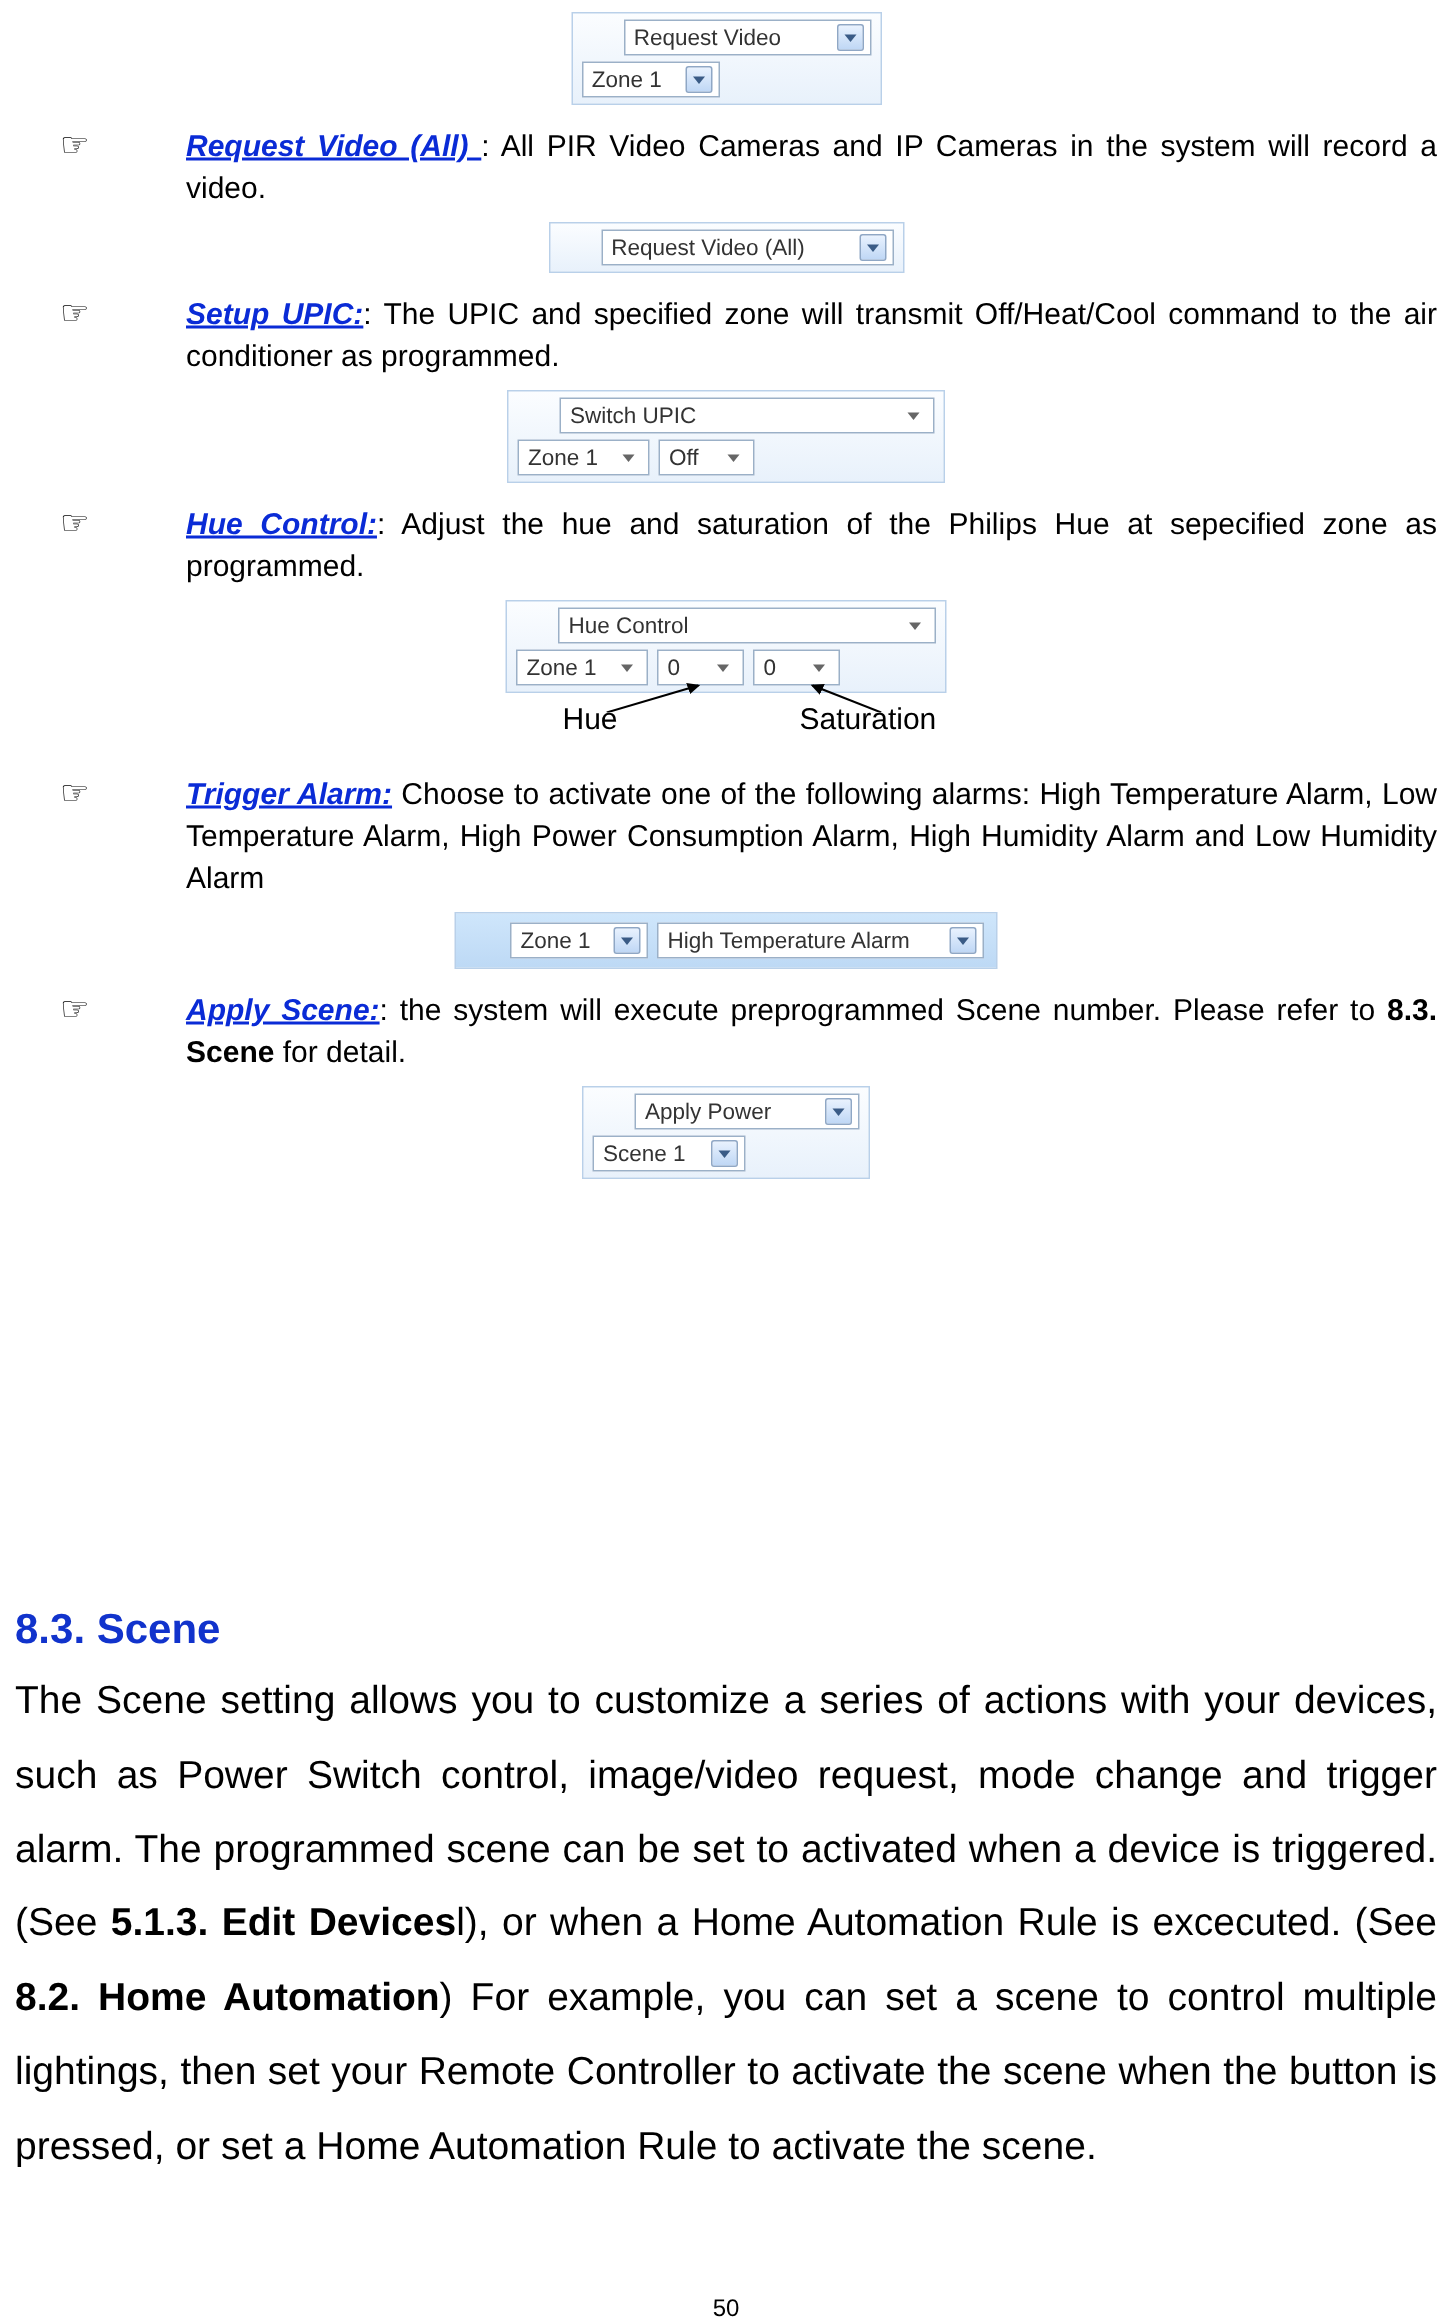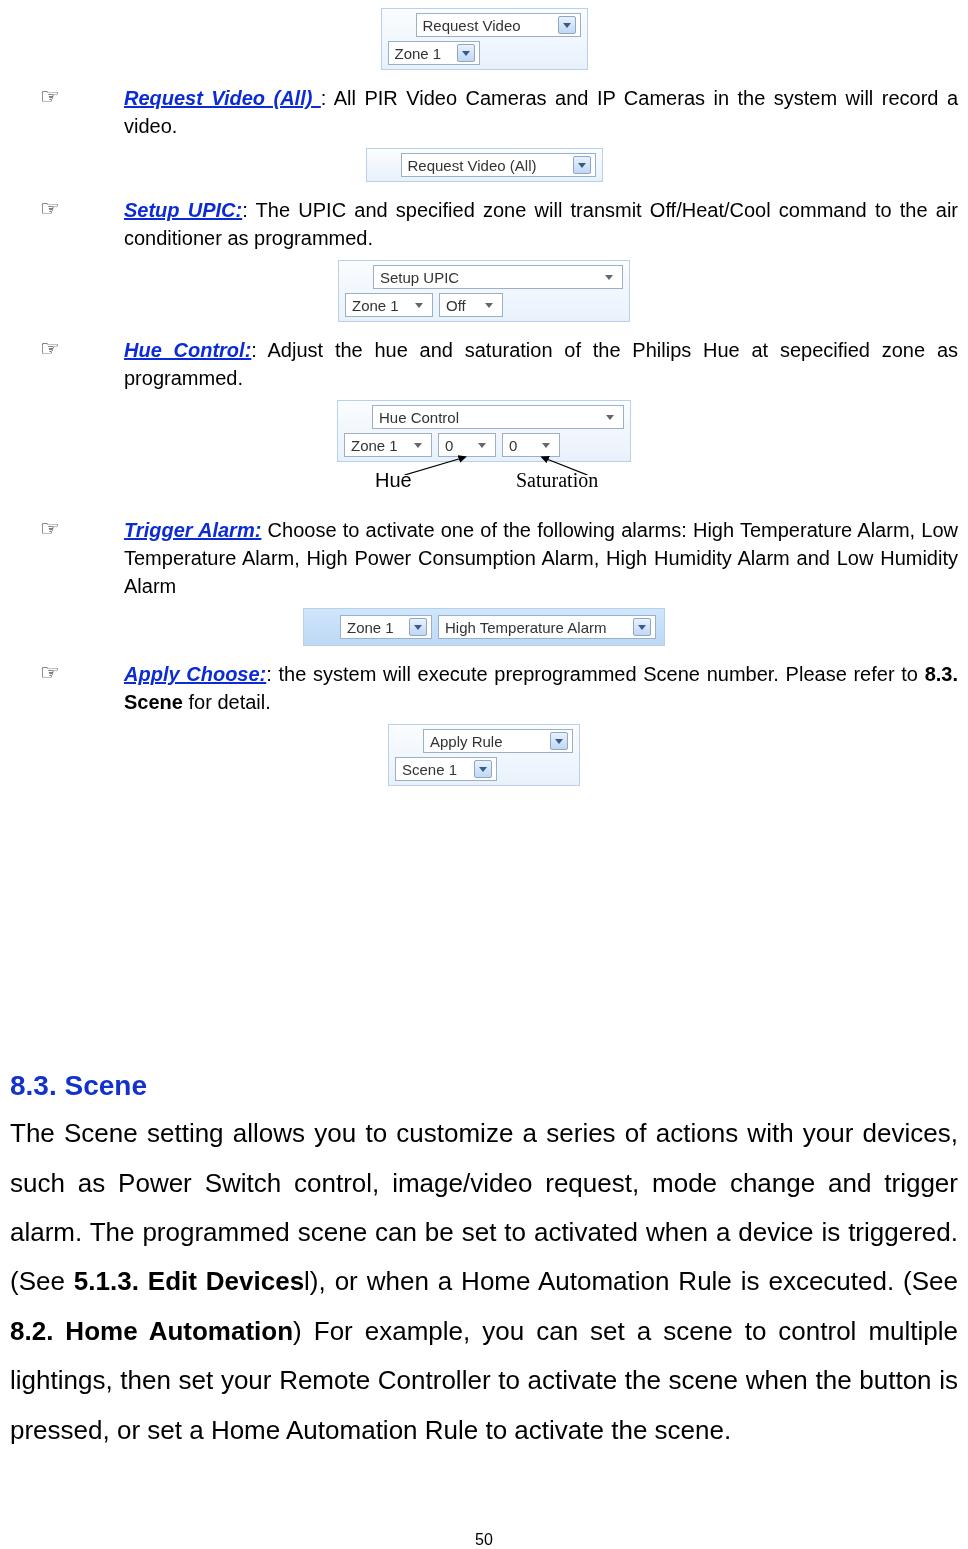--- a/index.html
+++ b/index.html
@@ -72,21 +72,21 @@
       min-width: 22px;
     }
     .item-text { flex: 1; text-align: justify; margin-left: 48px; }
     .uline { text-decoration: underline; color: #0a2bd6; font-weight: bold; font-style: italic; }
     .black { color: #000; font-style: normal; font-weight: normal; }
     .bold { font-weight: bold; }
 
     .hue-anno { position: relative; display: inline-block; }
     .anno-labels { position: absolute; left: 0; right: 0; top: 66px; font-size: 20px; }
     .anno-hue { position: absolute; left: 38px; text-align: right; }
-    .anno-sat { position: absolute; left: 179px; font-family: Liberation Serif, serif; }
+    .anno-sat { position: absolute; left: 196px; }
     .arrow-svg { position: absolute; top: 55px; left: 0; width: 100%; height: 20px; pointer-events: none; }
 
     h2.scene-title { font-size: 28px; color: #1133cc; font-weight: bold; margin: 6px 0 4px; }
     .scene-body { font-size: 26px; line-height: 1.9; text-align: justify; }
     .pg { text-align: center; font-size: 16px; position: absolute; bottom: 6px; left: 0; right: 0; }
   </style>
 </head>
 <body>
 
 <div class="page">
@@ -140,21 +140,21 @@
       <div class="item-text">
         <span class="uline">Setup UPIC:</span><span class="black">: The UPIC and specified zone will transmit Off/Heat/Cool command to the air conditioner as programmed.</span>
       </div>
     </div>
   </div>
 
   <div class="fig">
     <div class="ui-box">
       <div class="ui-row">
         <div class="faux-select chrome" style="width:250px">
-          <span>Setup UPIC</span>
+          <span>Switch UPIC</span>
           <span class="arrow-btn">
               <span class="arrow-down"></span>
             </span>
         </div>
       </div>
       <div class="ui-row">
         <div class="faux-select chrome" style="width:88px">
           <span>Zone 1</span>
           <span class="arrow-btn">
               <span class="arrow-down"></span>
@@ -254,30 +254,30 @@
             </span>
         </div>
       </div>
     </div>
   </div>
 
   <div class="item">
     <div class="item-head">
       <span class="hand">☞</span>
       <div class="item-text">
-        <span class="uline">Apply Choose:</span><span class="black">: the system will execute preprogrammed Scene number. Please refer to </span><span class="bold">8.3. Scene</span><span class="black"> for detail.</span>
+        <span class="uline">Apply Scene:</span><span class="black">: the system will execute preprogrammed Scene number. Please refer to </span><span class="bold">8.3. Scene</span><span class="black"> for detail.</span>
       </div>
     </div>
   </div>
 
   <div class="fig">
     <div class="ui-box">
       <div class="ui-row">
         <div class="faux-select" style="width:150px">
-          <span>Apply Rule</span>
+          <span>Apply Power</span>
           <span class="arrow-btn">
               <span class="arrow-down"></span>
             </span>
         </div>
       </div>
       <div class="ui-row">
         <div class="faux-select" style="width:102px">
           <span>Scene 1</span>
           <span class="arrow-btn">
               <span class="arrow-down"></span>

